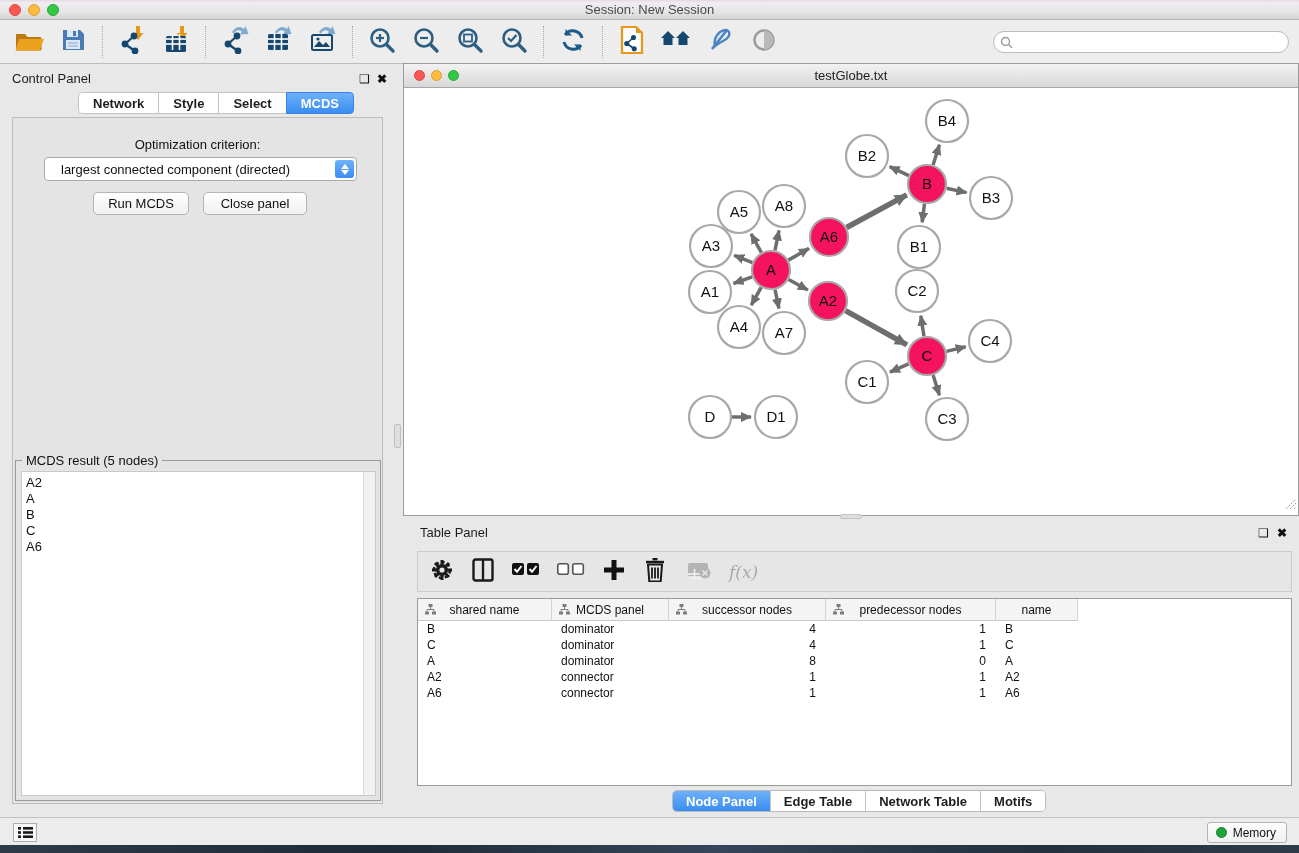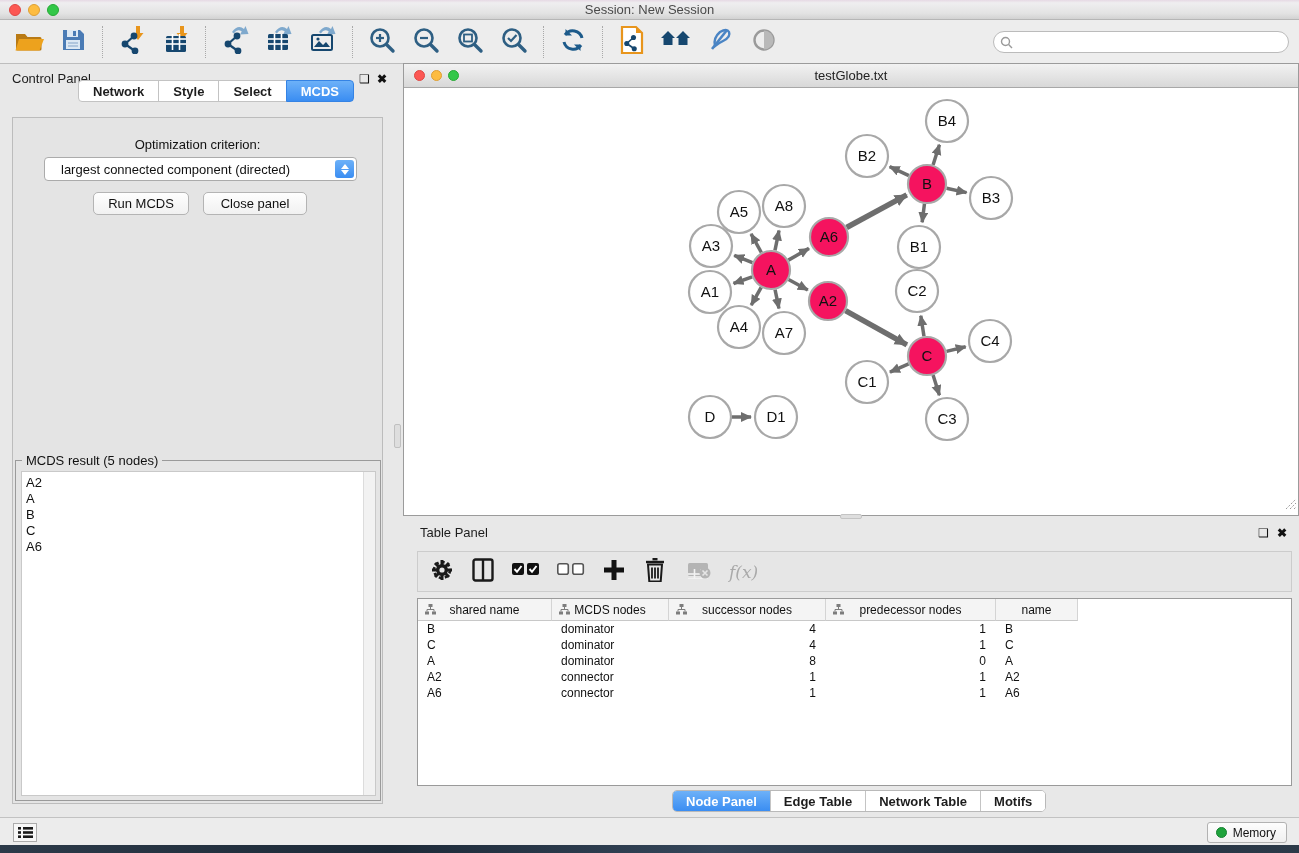--- a/index.html
+++ b/index.html
@@ -25,21 +25,21 @@
   .tb-btn { width:30px; height:30px; display:flex; align-items:center; justify-content:center; }
   .search-wrap { margin-left:auto; margin-right:10px; position:relative; }
   .search-input { width:296px; height:22px; border:1px solid #bbb; border-radius:12px; background:#fff;
     padding:0 8px 0 24px; font-size:12px; color:#333; outline:none; }
   .search-icon-el { position:absolute; left:7px; top:4px; }
 
   
   .cp-title { position:absolute; left:12px; top:71px; font-size:13px; color:#1d1d1d; }
   .panel-ctrl { position:absolute; top:72px; font-size:12px; color:#111; cursor:default; }
   .cp-float { left:359px; } .cp-close { left:377px; font-weight:bold; }
-  .cp-tabs { position:absolute; left:78px; top:80px; height:28px; display:flex;text-align:center; }
+  .cp-tabs { position:absolute; left:78px; top:92px; height:28px; display:flex;text-align:center; }
   .seg-tab { height:22px; padding:0 14px; background:#fff; border:1px solid #c3c3c3; margin-left:-1px;
     font-size:13px; font-weight:bold; color:#1d1d1d; display:flex; align-items:center; }
   .seg-tab:first-child { border-radius:4px 0 0 4px; margin-left:0; }
   .seg-tab:last-child { border-radius:0 4px 4px 0; }
   .seg-tab.active { background:linear-gradient(#6db1f8,#3a8df2); border-color:#3583e4; color:#fff; }
   .cp-box { position:absolute; left:12px; top:117px; width:371px; height:687px;
     background:#e4e4e4; border:1px solid #bcbcbc; }
   .opt-label { position:absolute; left:0; top:19px; width:100%; text-align:center; font-size:13px; color:#111; }
   .cp-select { position:absolute; left:31px; top:39px; width:313px; height:24px; background:#fff;
     border:1px solid #ababab; border-radius:4px; font-size:13px; color:#111; display:flex; align-items:center;
@@ -571,21 +571,21 @@
         <div class="th" style="width: 117px;">
           <svg class="hicon" width="11" height="11" viewBox="0 0 11 11">
             <rect x="3.5" y="0" width="4" height="3" fill="#7d7d7d"></rect>
             <line x1="5.5" y1="3" x2="5.5" y2="5.5" stroke="#7d7d7d" stroke-width="1"></line>
             <line x1="2" y1="5.5" x2="9" y2="5.5" stroke="#7d7d7d" stroke-width="1"></line>
             <line x1="2" y1="5.5" x2="2" y2="7.5" stroke="#7d7d7d" stroke-width="1"></line>
             <line x1="9" y1="5.5" x2="9" y2="7.5" stroke="#7d7d7d" stroke-width="1"></line>
             <rect x="0" y="7.5" width="4" height="3" fill="#7d7d7d"></rect>
             <rect x="7" y="7.5" width="4" height="3" fill="#7d7d7d"></rect>
           </svg>
-          <span>MCDS nodes</span>
+          <span>MCDS panel</span>
         </div>
         <div class="th" style="width: 157px;">
           <svg class="hicon" width="11" height="11" viewBox="0 0 11 11">
             <rect x="3.5" y="0" width="4" height="3" fill="#7d7d7d"></rect>
             <line x1="5.5" y1="3" x2="5.5" y2="5.5" stroke="#7d7d7d" stroke-width="1"></line>
             <line x1="2" y1="5.5" x2="9" y2="5.5" stroke="#7d7d7d" stroke-width="1"></line>
             <line x1="2" y1="5.5" x2="2" y2="7.5" stroke="#7d7d7d" stroke-width="1"></line>
             <line x1="9" y1="5.5" x2="9" y2="7.5" stroke="#7d7d7d" stroke-width="1"></line>
             <rect x="0" y="7.5" width="4" height="3" fill="#7d7d7d"></rect>
             <rect x="7" y="7.5" width="4" height="3" fill="#7d7d7d"></rect>

